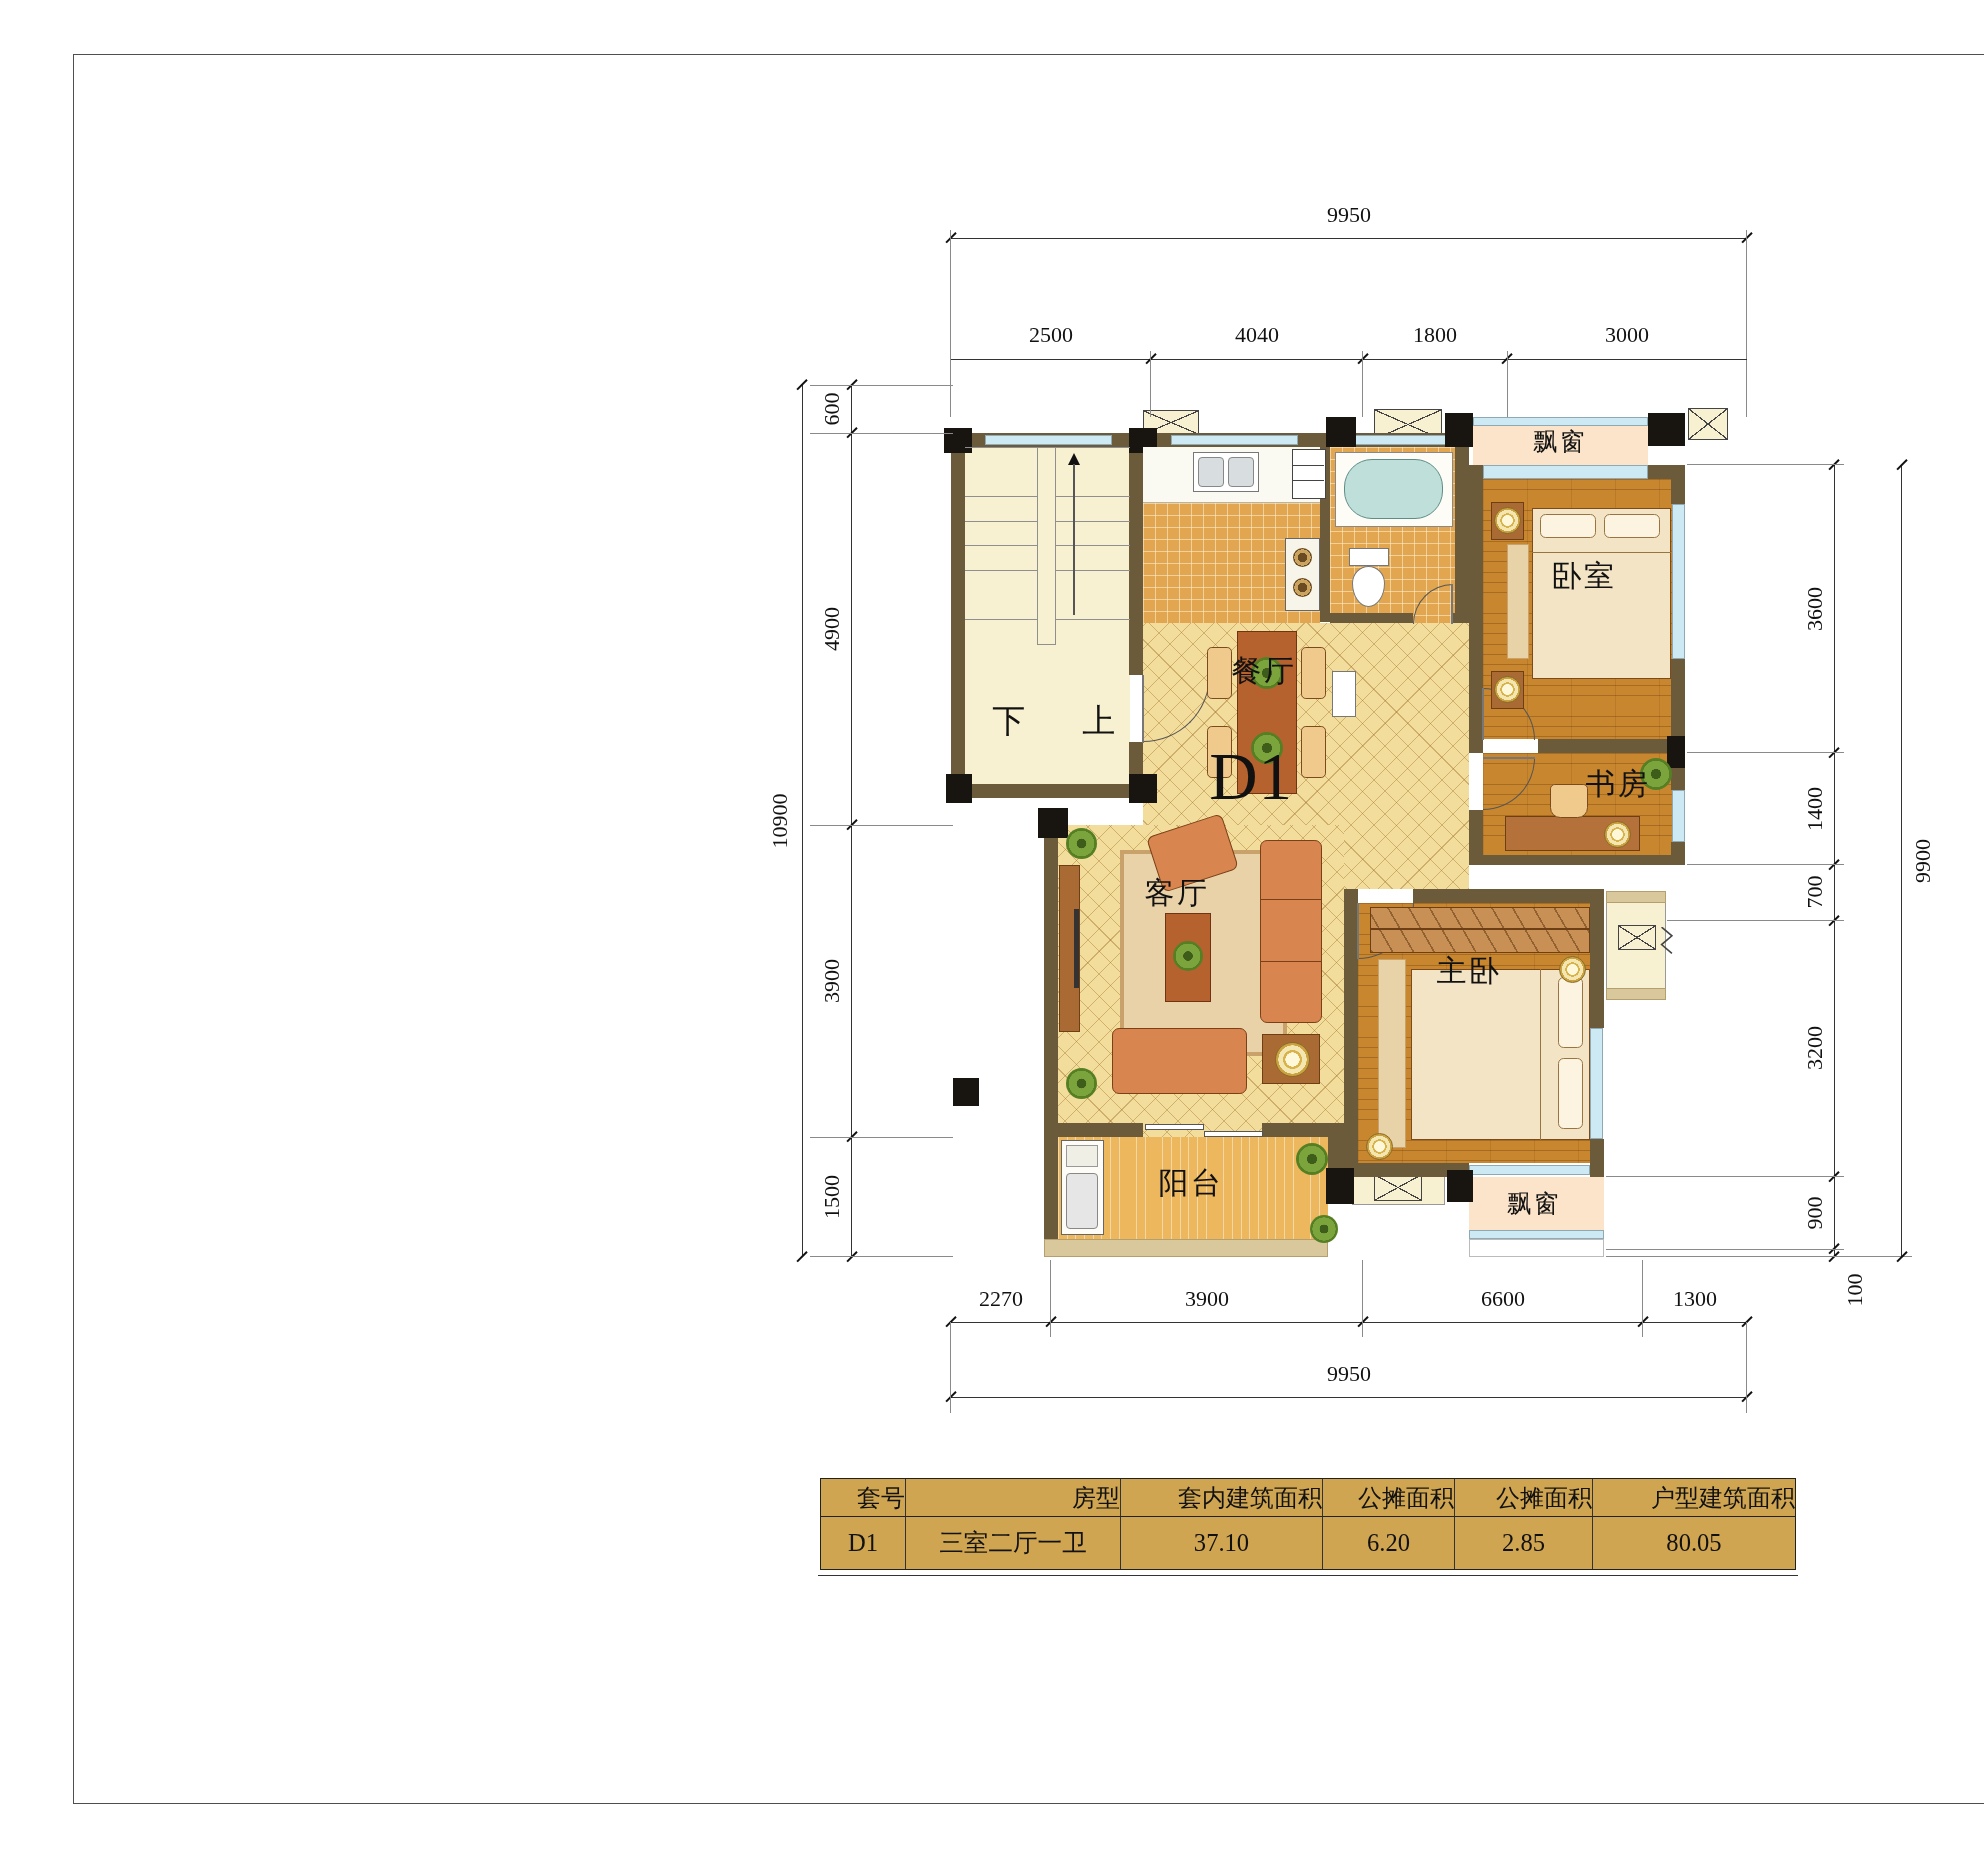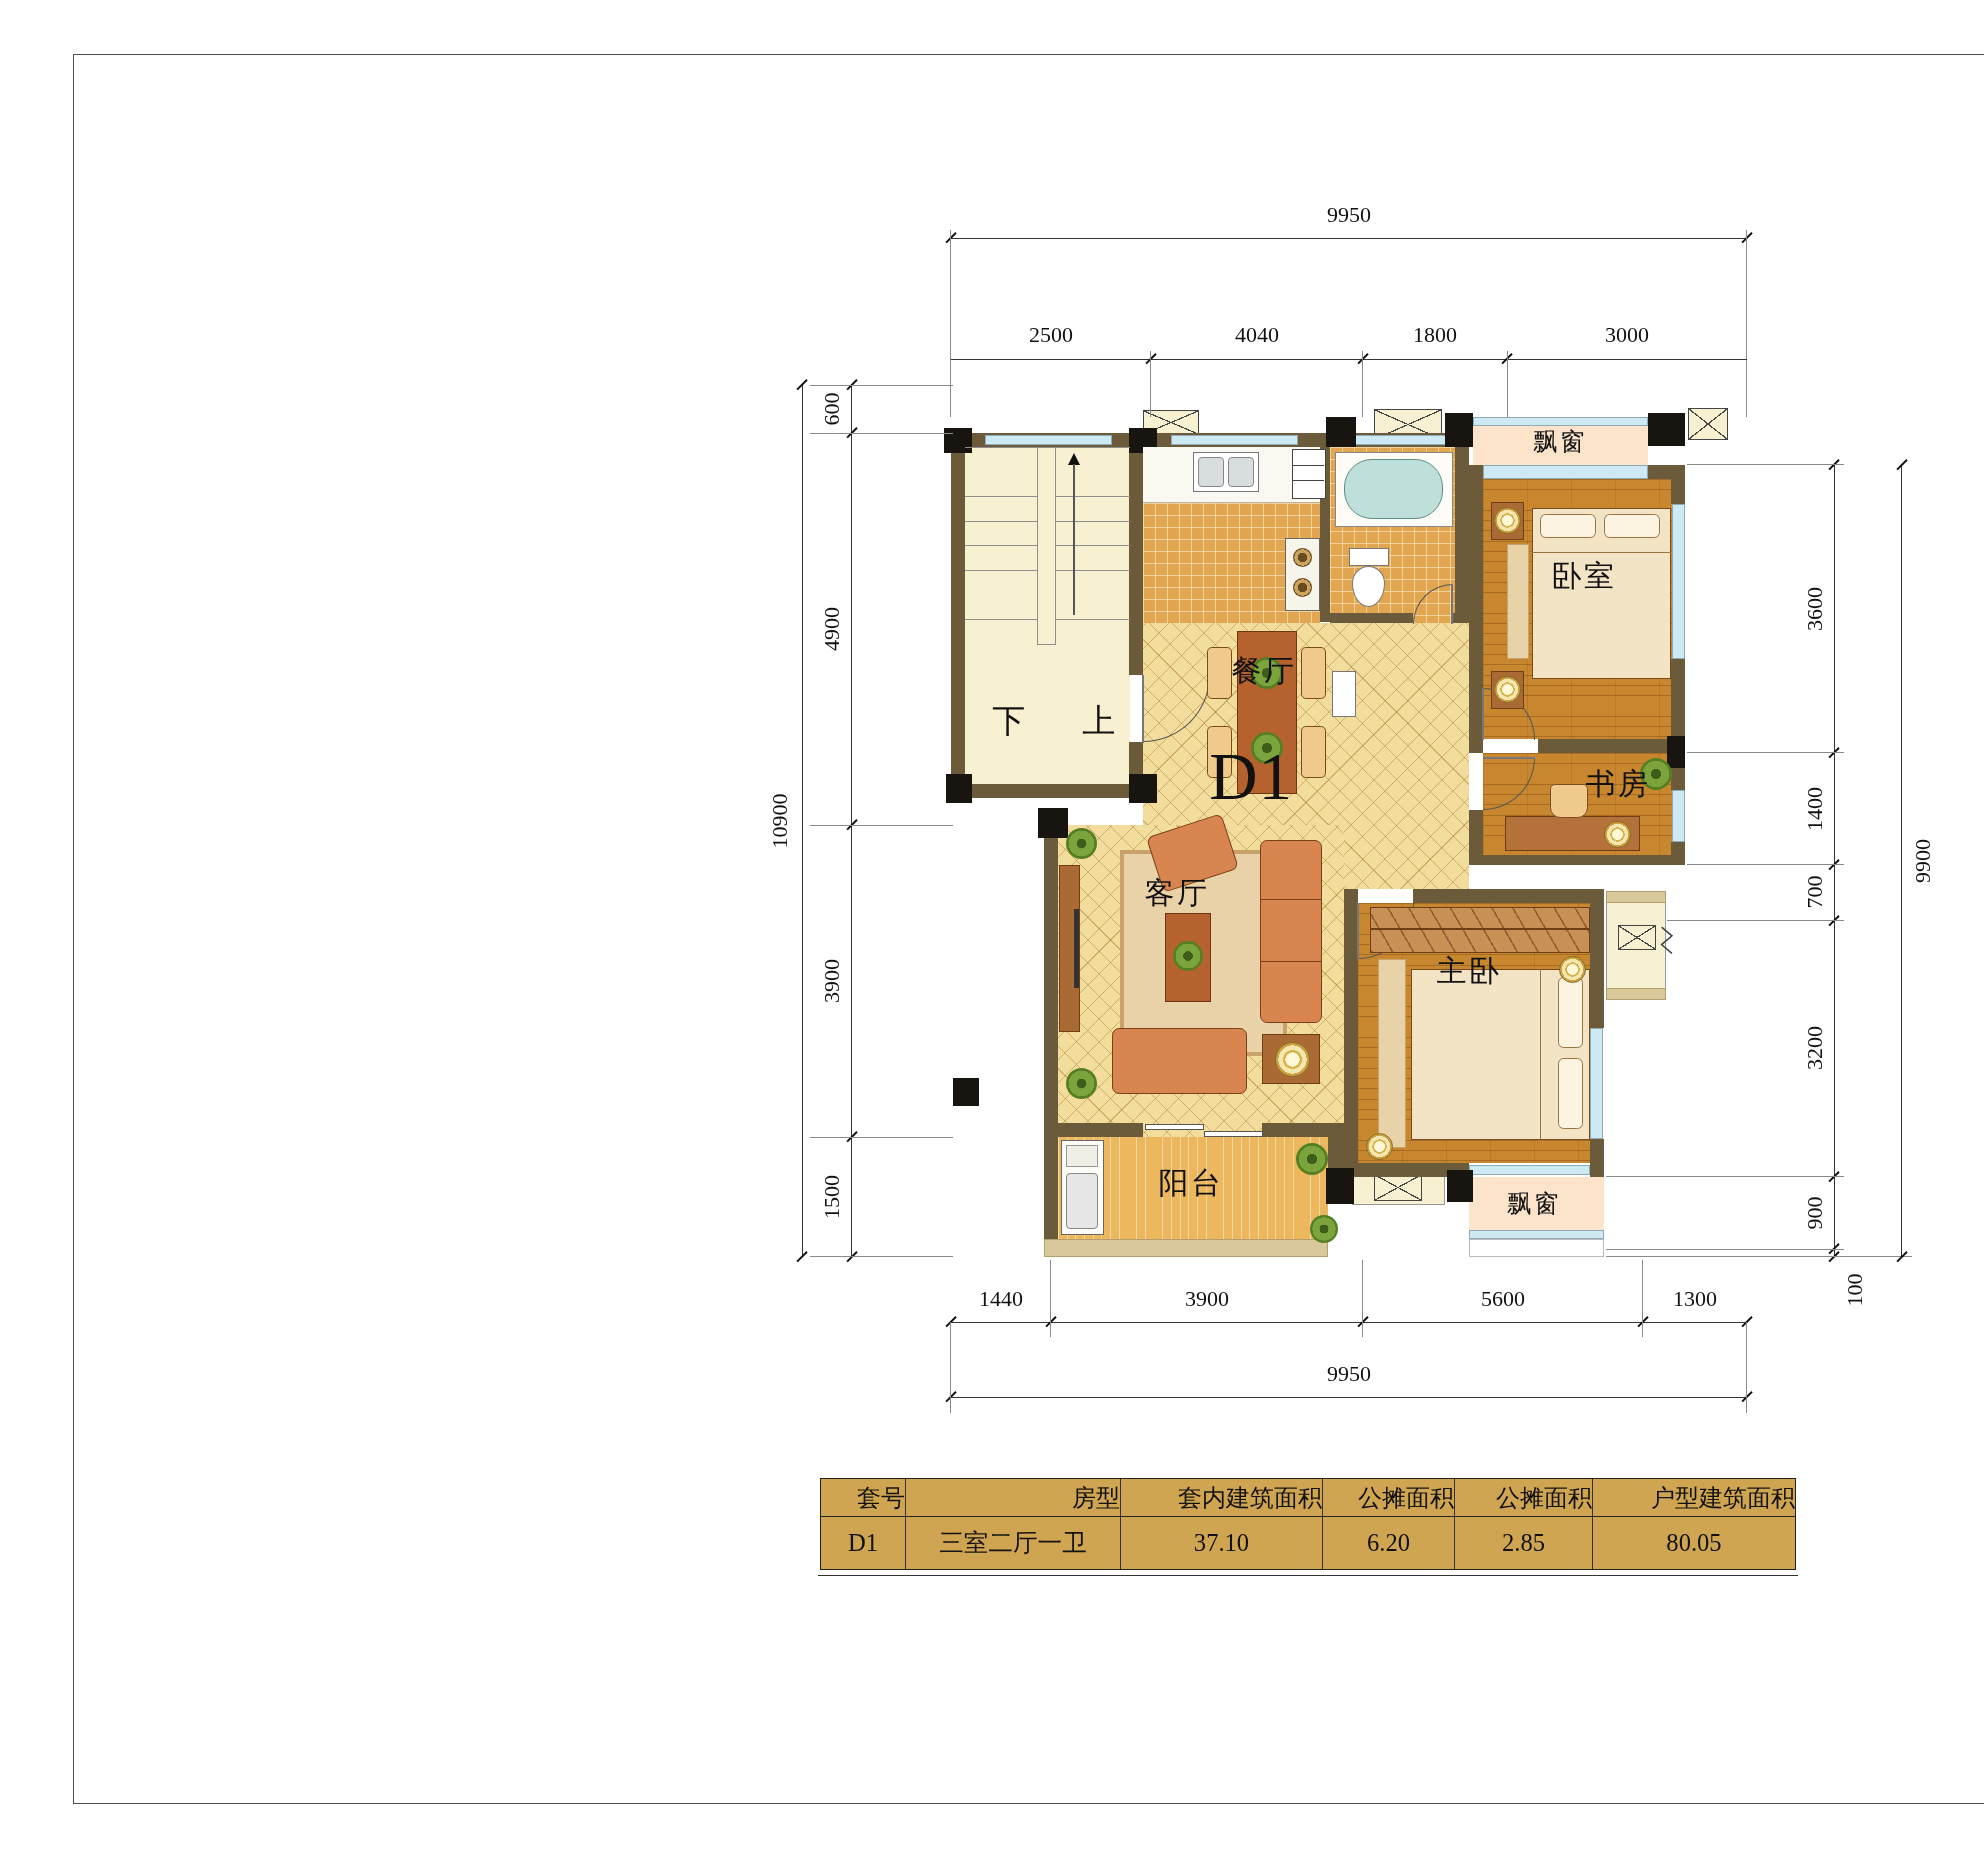--- a/index.html
+++ b/index.html
@@ -277,23 +277,23 @@
 
   <div class="dline" style="left:951px;top:1322px;width:796px;height:0.8px;"></div>
   <div class="tick" style="left:951px;top:1322px;"></div>
   <div class="tick" style="left:1051px;top:1322px;"></div>
   <div class="tick" style="left:1363px;top:1322px;"></div>
   <div class="tick" style="left:1643px;top:1322px;"></div>
   <div class="tick" style="left:1747px;top:1322px;"></div>
   <div class="ext" style="left:1050px;top:1260px;width:0.8px;height:77px;"></div>
   <div class="ext" style="left:1362px;top:1260px;width:0.8px;height:77px;"></div>
   <div class="ext" style="left:1642px;top:1260px;width:0.8px;height:77px;"></div>
-  <div class="dimh" style="left:1001px;top:1299px;">1440</div>
+  <div class="dimh" style="left:1001px;top:1299px;">2270</div>
   <div class="dimh" style="left:1207px;top:1299px;">3900</div>
-  <div class="dimh" style="left:1503px;top:1299px;">5600</div>
+  <div class="dimh" style="left:1503px;top:1299px;">6600</div>
   <div class="dimh" style="left:1695px;top:1299px;">1300</div>
 
   <div class="dline" style="left:951px;top:1397px;width:796px;height:0.8px;"></div>
   <div class="tick" style="left:951px;top:1397px;"></div>
   <div class="tick" style="left:1747px;top:1397px;"></div>
   <div class="dimh" style="left:1349px;top:1374px;">9950</div>
   <div class="ext" style="left:950px;top:1322px;width:0.8px;height:91px;"></div>
   <div class="ext" style="left:1746px;top:1322px;width:0.8px;height:91px;"></div>
 
   <div class="dline" style="left:851px;top:385px;width:0.8px;height:872px;"></div>

